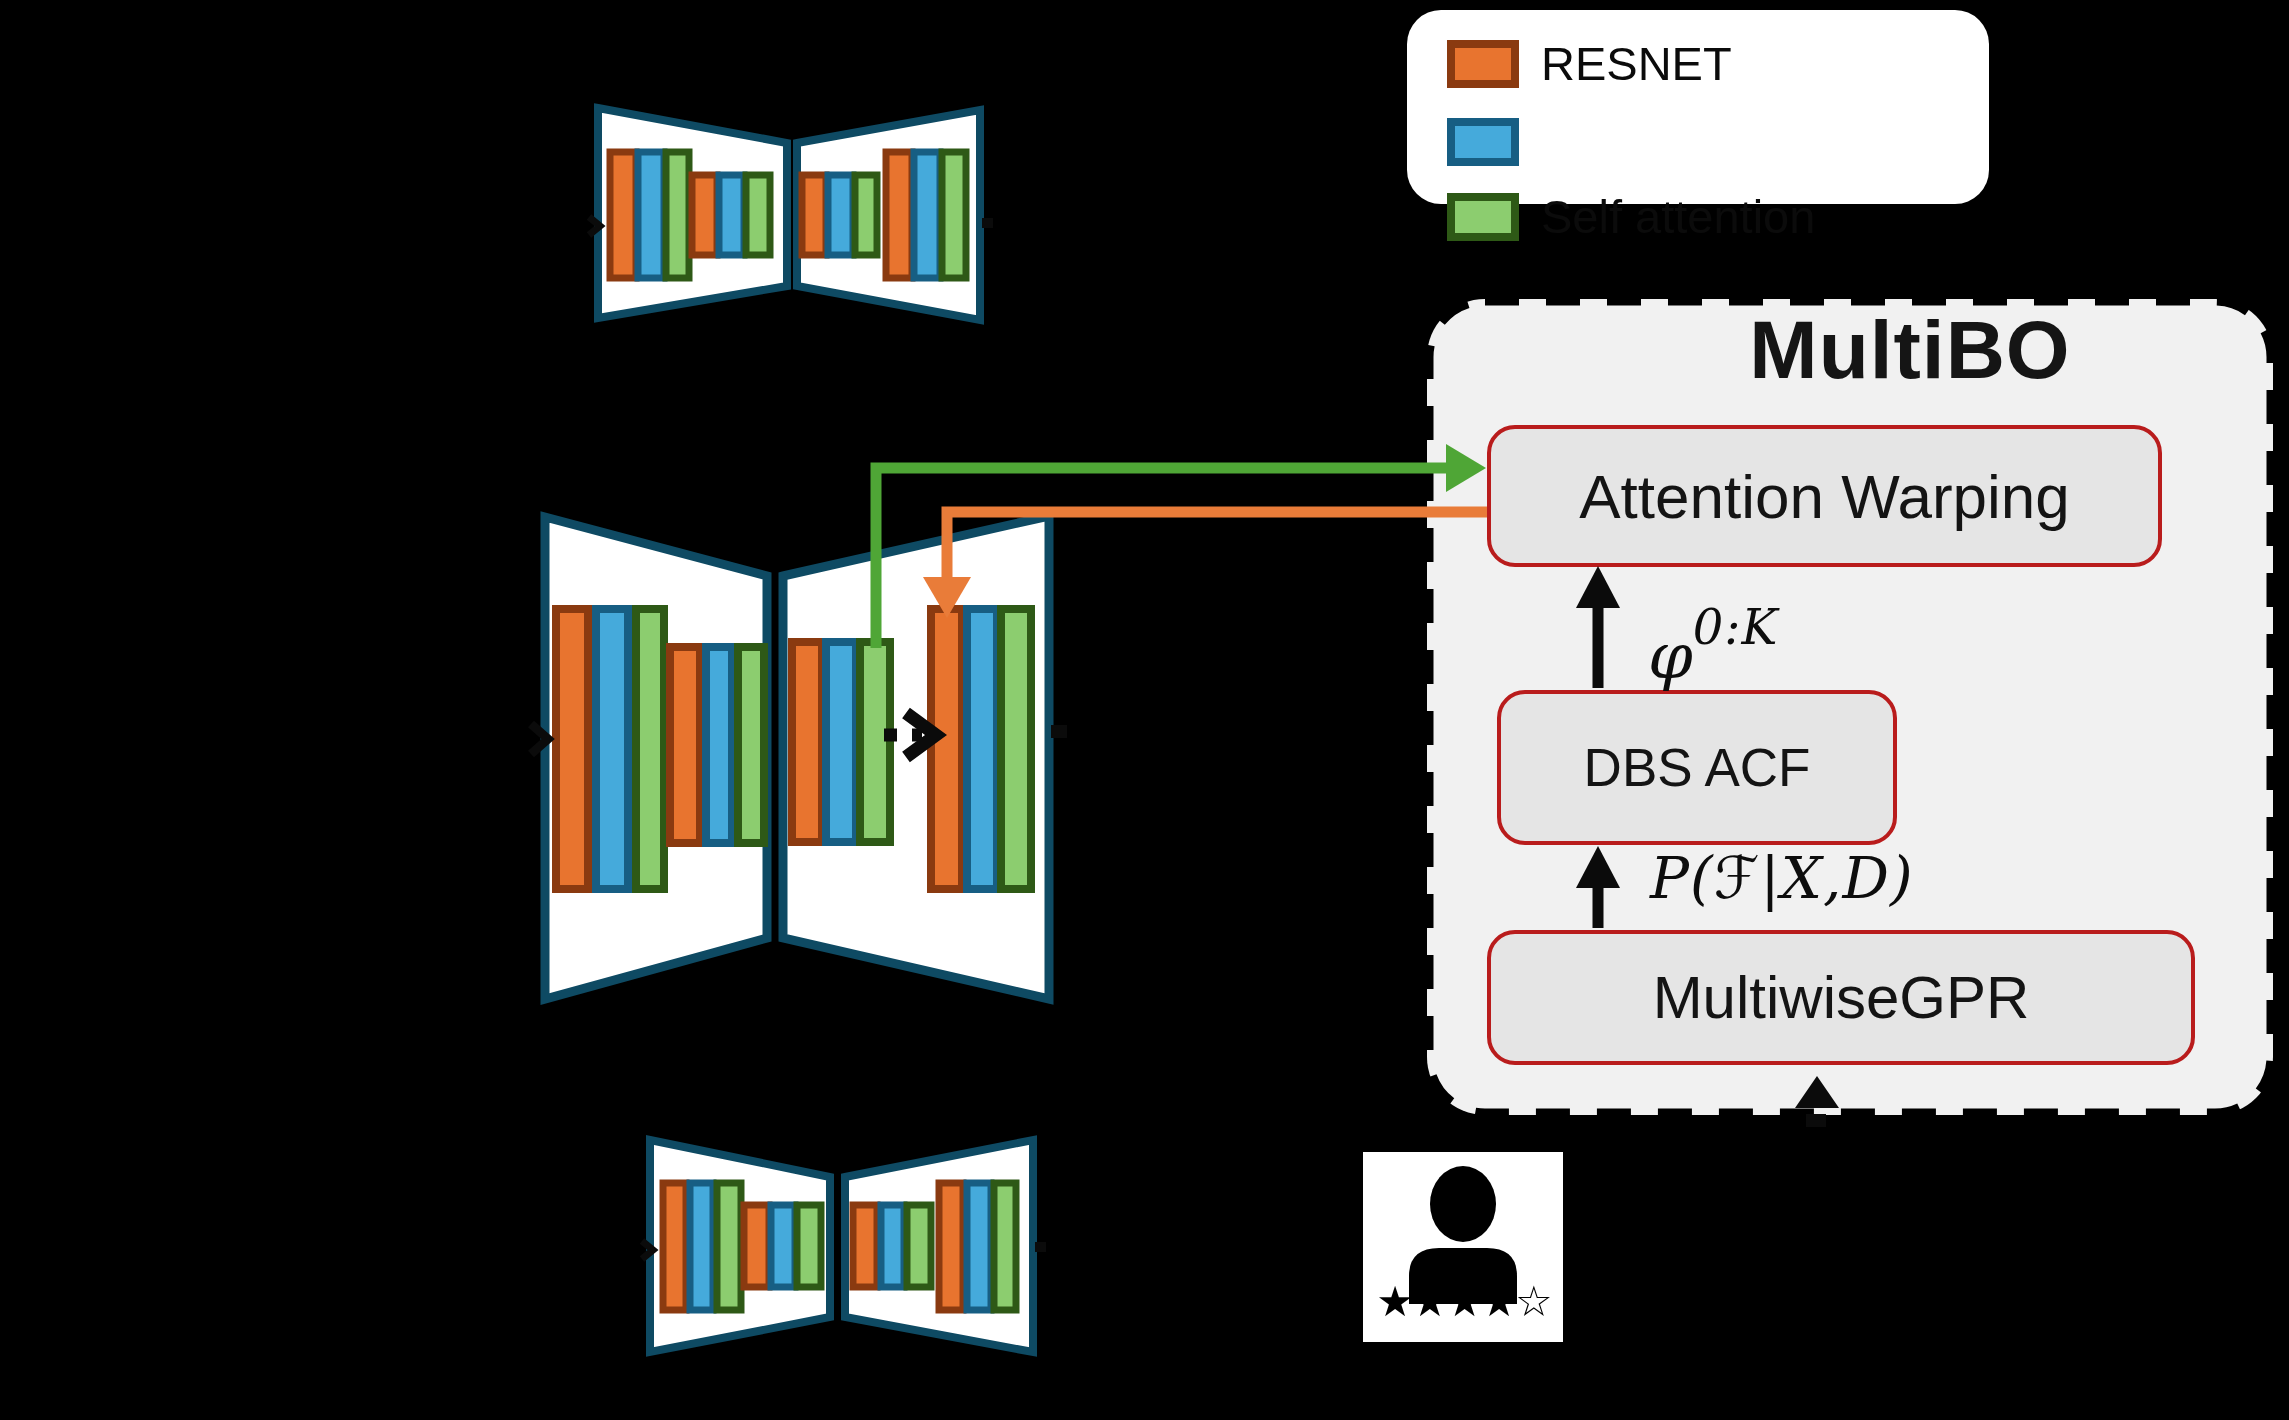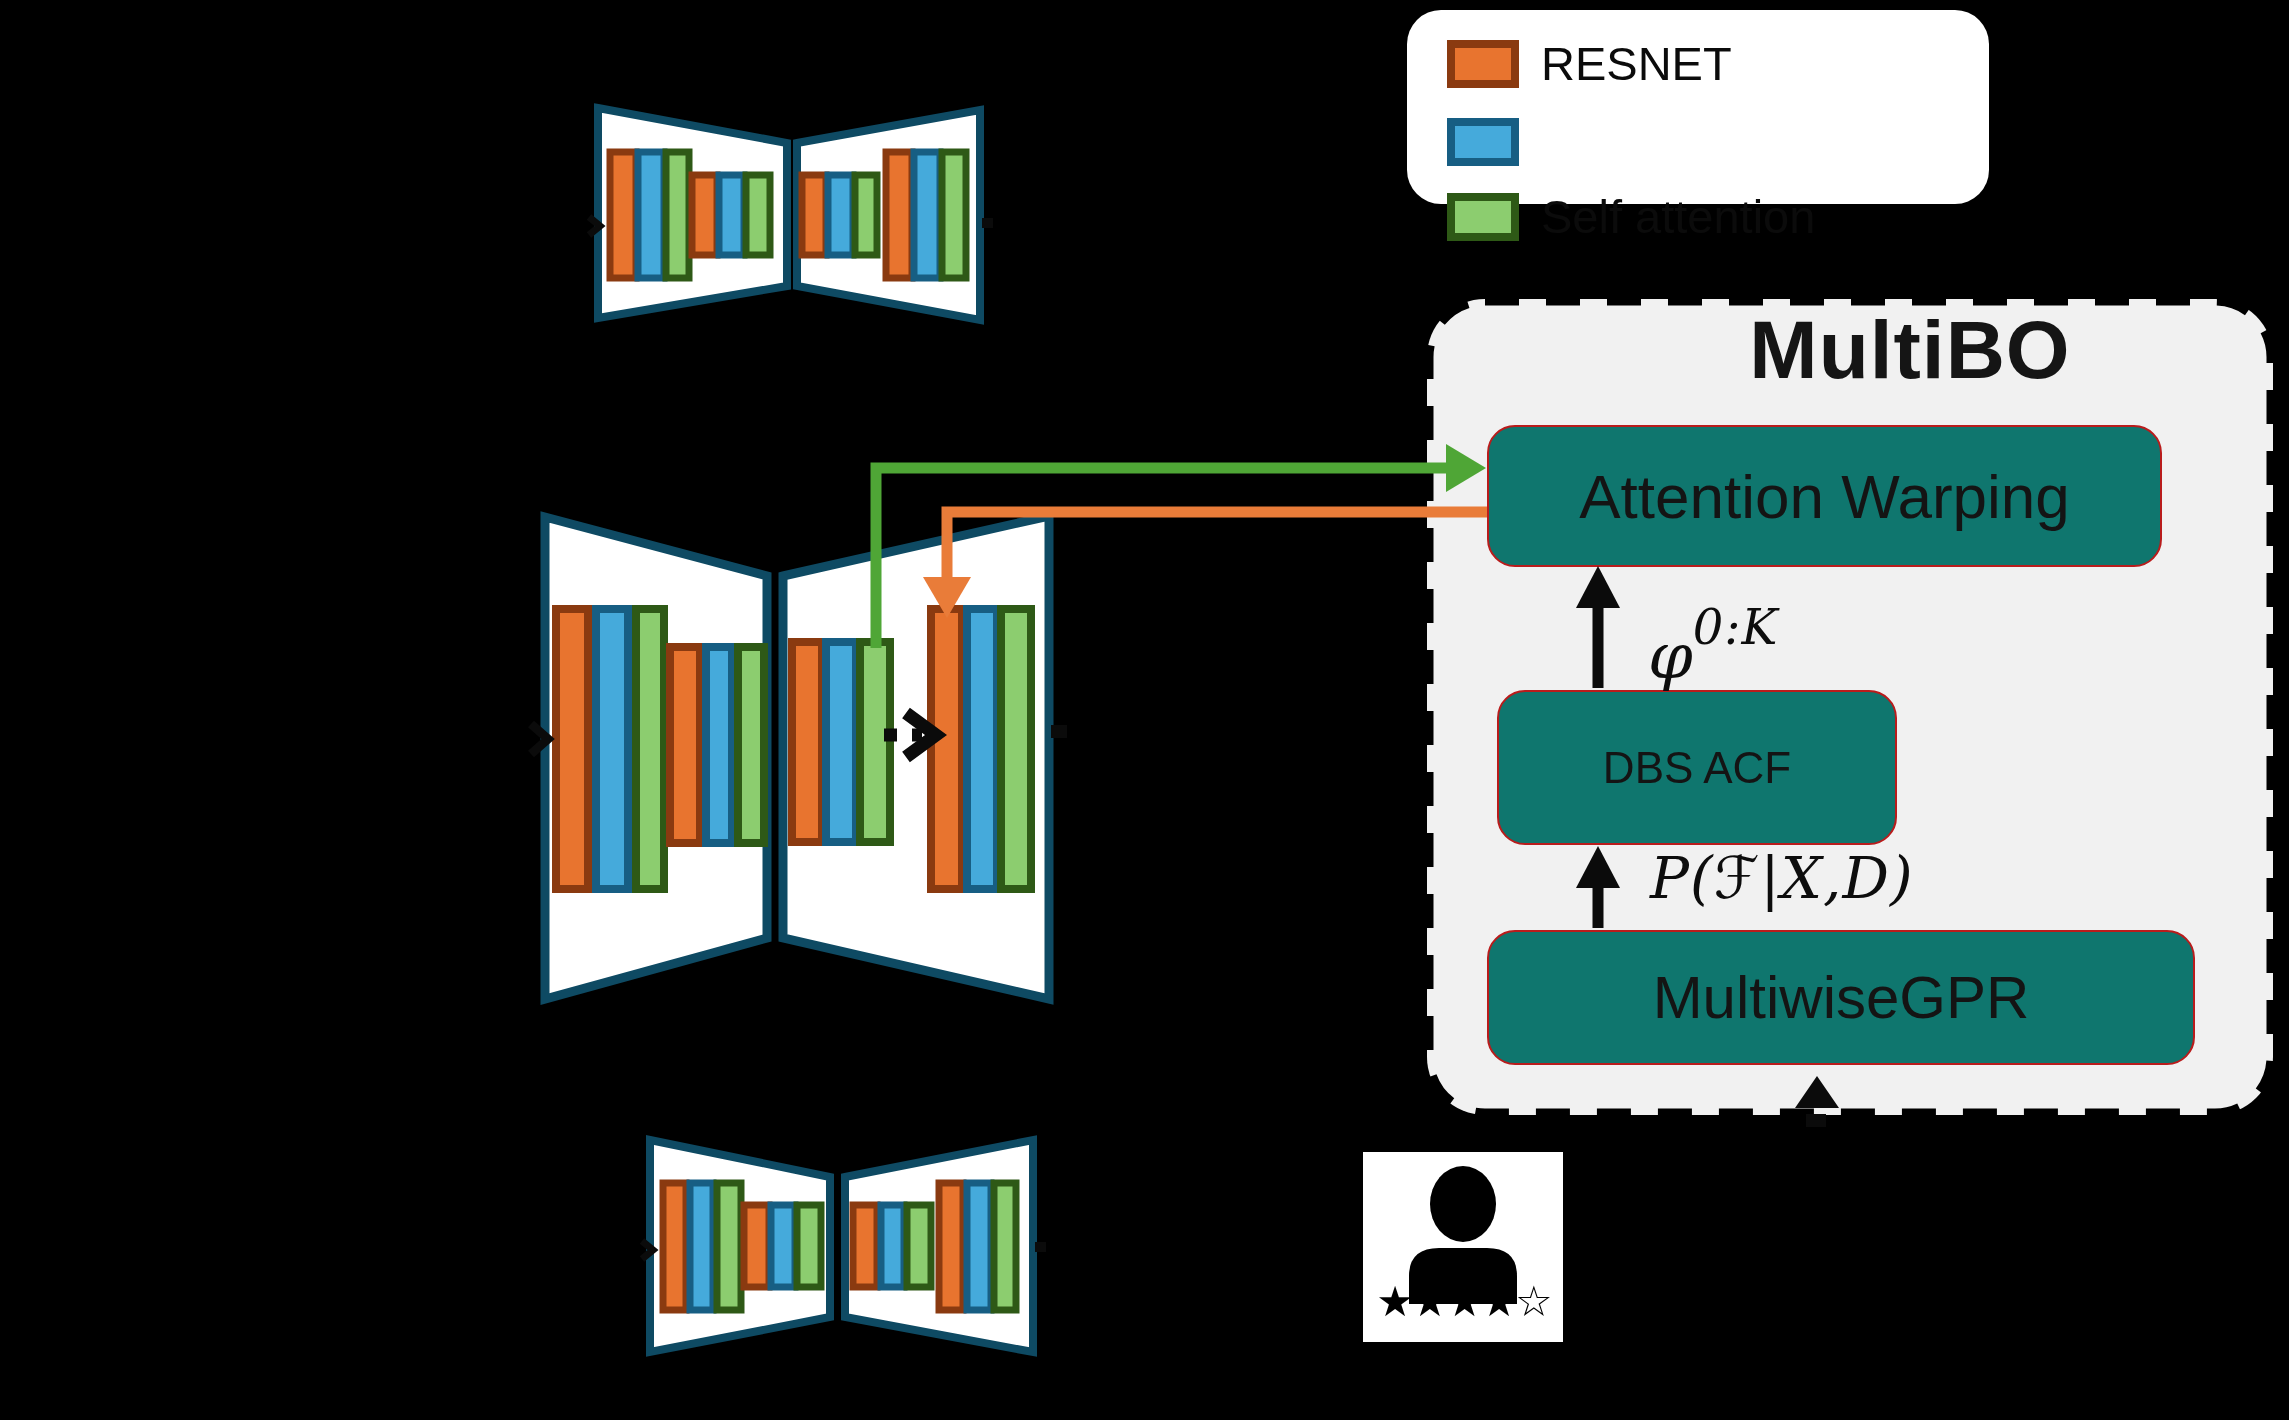--- a/index.html
+++ b/index.html
@@ -11,25 +11,25 @@
   
   .legend{left:1407px;top:10px;width:582px;height:194px;background:#ffffff;border-radius:34px;}
   .legend-row{position:absolute;left:40px;height:48px;display:flex;align-items:center;}
   .legend-row.r0{top:30px;} .legend-row.r1{top:108px;} .legend-row.r2{top:183px;}
   .swatch{width:72px;height:48px;box-sizing:border-box;border:8px solid #000;flex:0 0 auto;}
   .legend-label{margin-left:22px;font-size:47px;color:#0b0b0b;white-space:nowrap;line-height:48px;}
 
   
   .panel-title{left:1480px;top:302px;width:860px;text-align:center;font-size:82px;line-height:96px;
                font-weight:800;color:#151515;letter-spacing:1px;}
-  .mbox{position:absolute;background:#0f766e;border:2px solid #b91c1c;border-radius:28px;
+  .mbox{position:absolute;background:#e5e5e5;border:4px solid #b91c1c;border-radius:28px;
         box-sizing:border-box;display:flex;align-items:center;justify-content:center;
         font-size:62px;color:#141414;white-space:nowrap;}
   #box-aw  {left:1487px;top:425px;width:675px;height:142px;}
-  #box-dbs {left:1497px;top:690px;width:400px;height:155px;font-size:44px;}
+  #box-dbs {left:1497px;top:690px;width:400px;height:155px;font-size:53px;}
   #box-gpr {left:1487px;top:930px;width:708px;height:135px;font-size:60px;}
   .math{position:absolute;font-family:"DejaVu Serif","DejaVu Sans",serif;font-style:italic;color:#0d0d0d;}
   #phi-label{left:1648px;top:592px;font-size:64px;line-height:70px;}
   #phi-label sup{font-size:48px;font-style:italic;vertical-align:34px;letter-spacing:1px;}
   #posterior-label{left:1650px;top:842px;font-size:58px;line-height:72px;letter-spacing:1px;}
 
   
   #user-icon{left:1363px;top:1152px;width:200px;height:190px;background:#ffffff;}
   #user-icon .stars{position:absolute;left:0;top:128px;width:100%;text-align:center;
     font-family:"DejaVu Sans",sans-serif;font-size:42px;line-height:44px;letter-spacing:-3px;color:#000;}

